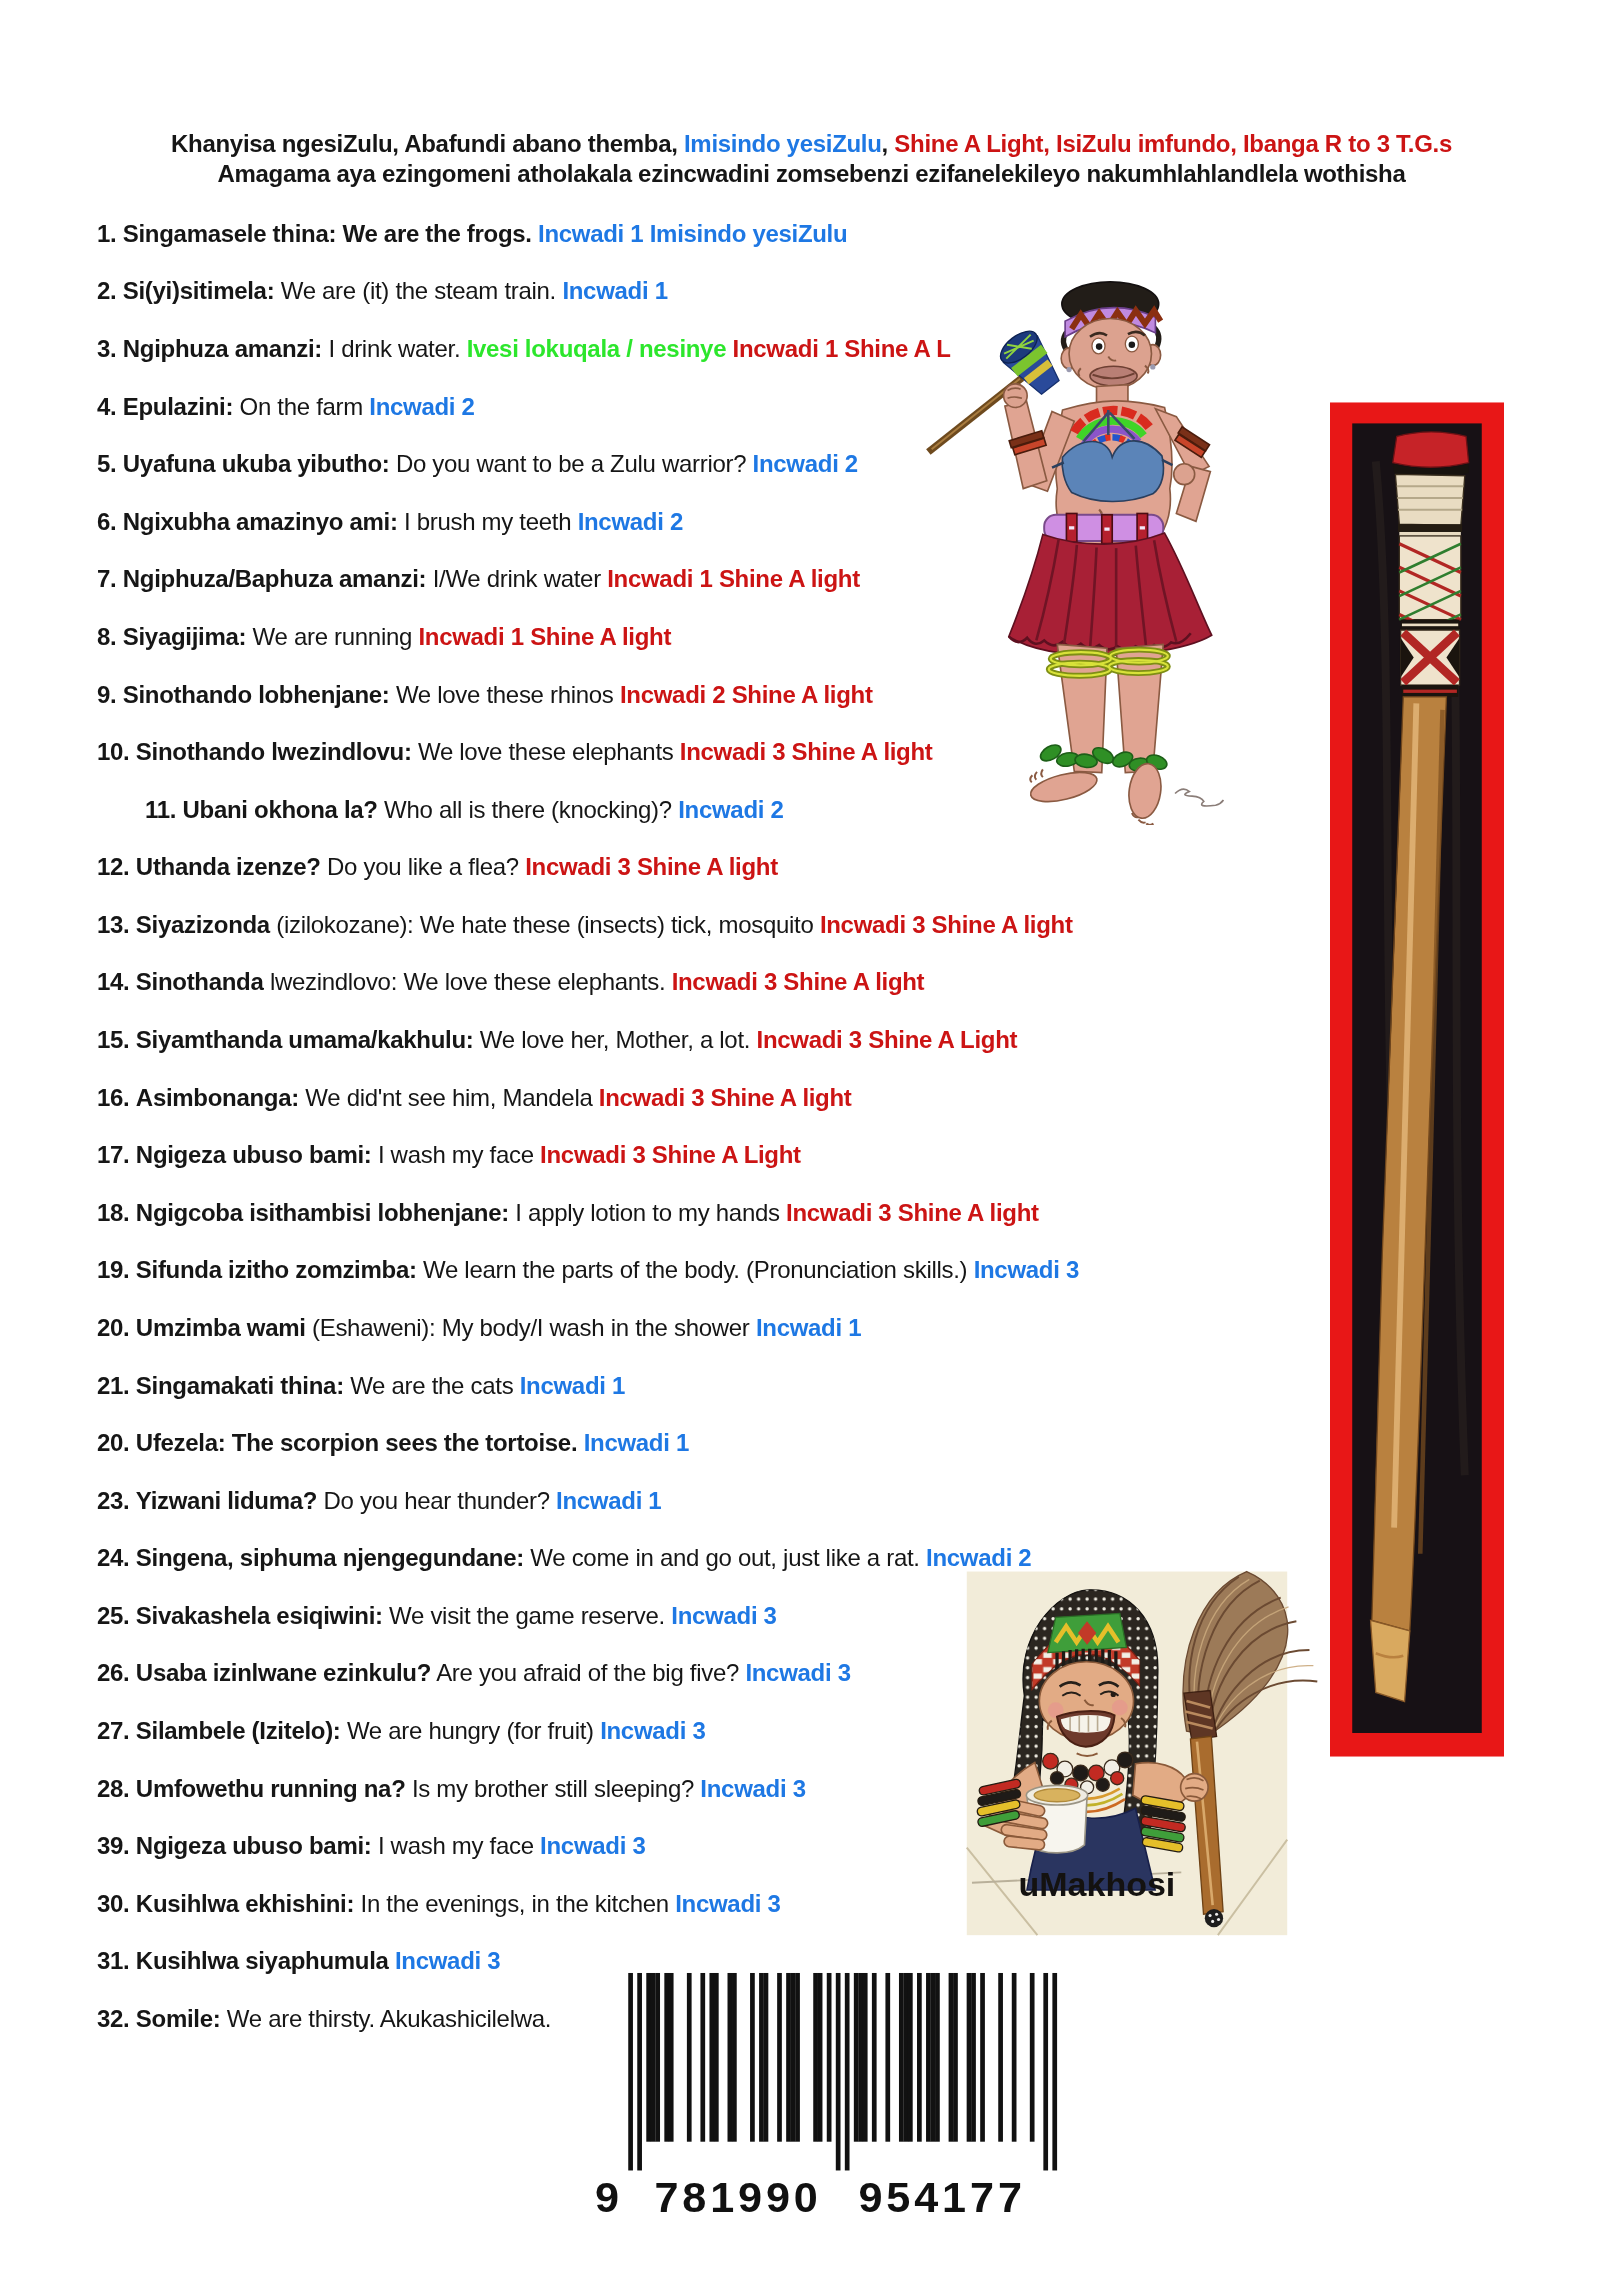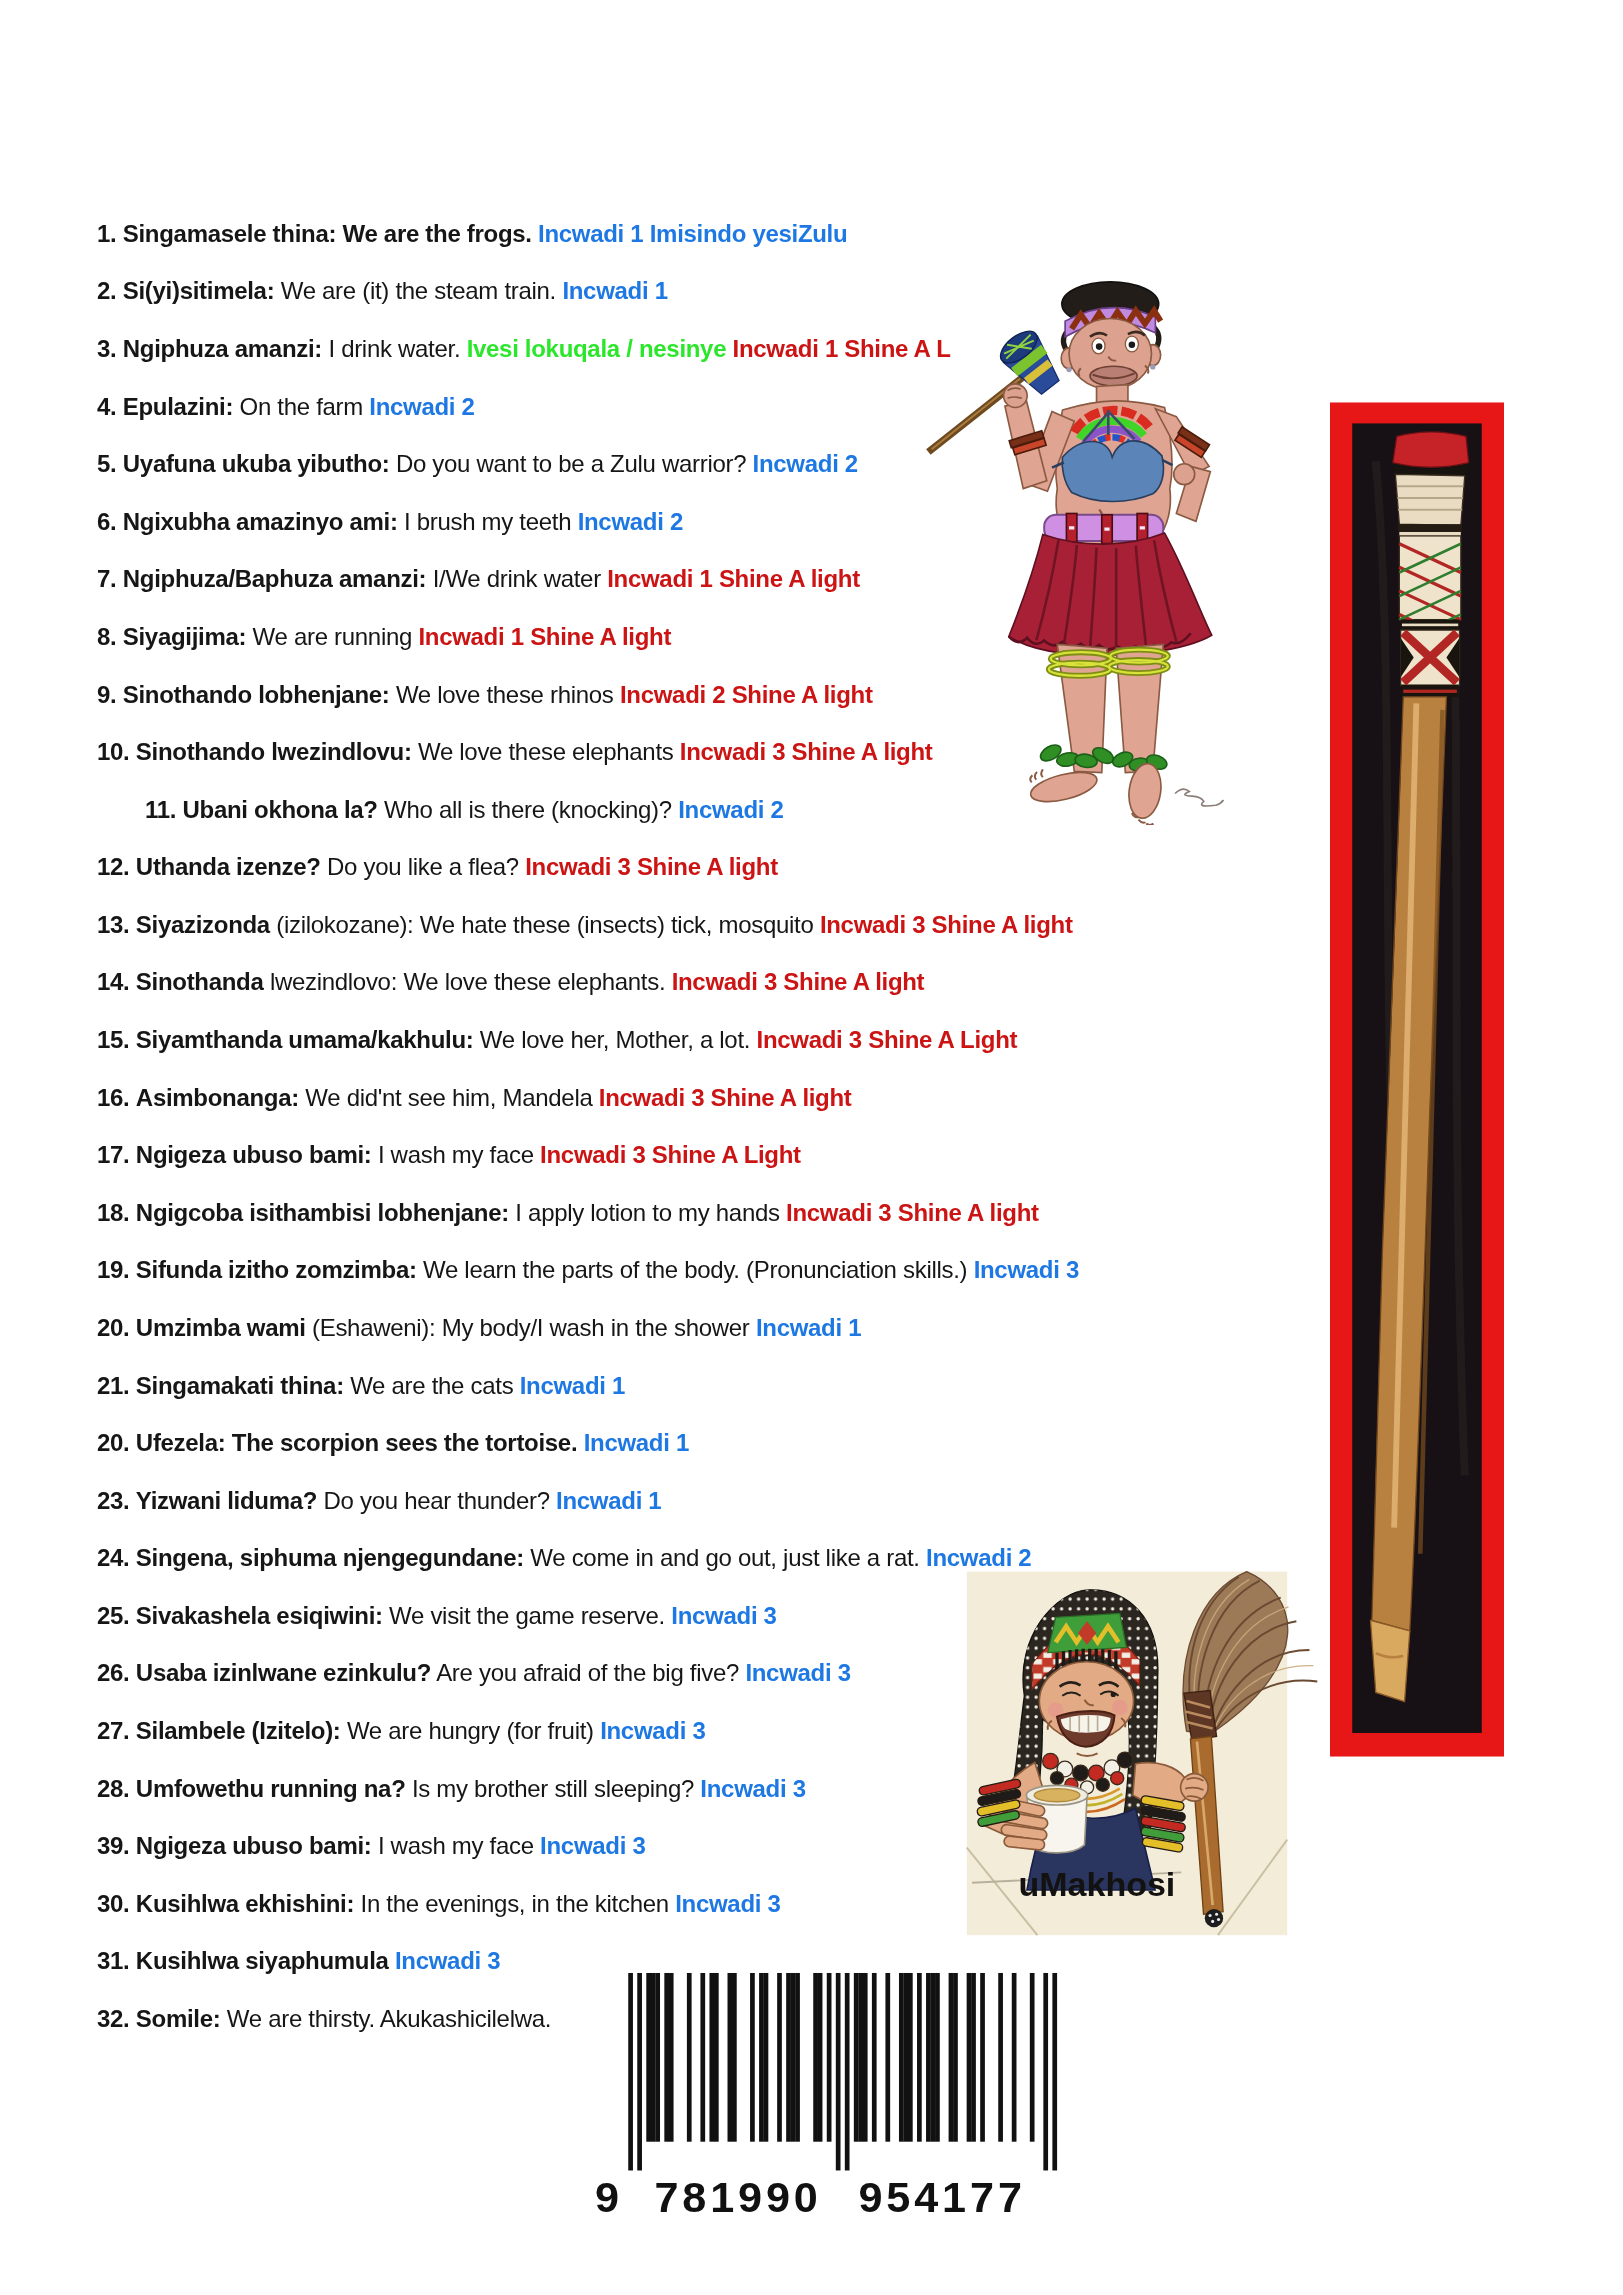--- a/index.html
+++ b/index.html
@@ -21,20 +21,22 @@
   #girl-art{left:912px;top:270px;}
   #stick-art{left:1330px;top:402px;}
   #umakhosi-art{left:964px;top:1565px;}
   #barcode-art{left:589px;top:1963px;}
 </style>
 </head>
 <body>
 
 <div class="page">
 
+  <div class="hdr" id="line2"><span>Khanyisa ngesiZulu, Abafundi abano themba, </span><span class="c-blue">Imisindo yesiZulu</span><span>, </span><span class="c-red">Shine A Light, IsiZulu imfundo, Ibanga R to 3 T.G.s</span></div>
+  <div class="hdr" id="line3">Amagama aya ezingomeni atholakala ezincwadini zomsebenzi ezifanelekileyo nakumhlahlandlela wothisha</div>
 
   <div id="song-list">
       <div class="item" style="top: 220px;"><span class="b">1.</span> <span class="b">Singamasele thina: We are the frogs.</span> <span class="c-blue">Incwadi 1 Imisindo yesiZulu</span> </div>
       <div class="item" style="top: 277px;"><span class="b">2.</span> <span class="b">Si(yi)sitimela:</span> <span>We are (it) the steam train.</span> <span class="c-blue">Incwadi 1</span> </div>
       <div class="item" style="top: 335px;"><span class="b">3.</span> <span class="b">Ngiphuza amanzi:</span> <span>I drink water.</span> <span class="c-green">Ivesi lokuqala / nesinye</span> <span class="c-red">Incwadi  1 Shine A L</span> </div>
       <div class="item" style="top: 393px;"><span class="b">4.</span> <span class="b">Epulazini:</span> <span>On the farm</span> <span class="c-blue">Incwadi 2</span> </div>
       <div class="item" style="top: 450px;"><span class="b">5.</span> <span class="b">Uyafuna ukuba yibutho:</span> <span>Do you want to be a Zulu warrior?</span> <span class="c-blue">Incwadi 2</span> </div>
       <div class="item" style="top: 508px;"><span class="b">6.</span> <span class="b">Ngixubha amazinyo ami:</span> <span>I brush my teeth</span> <span class="c-blue">Incwadi 2</span> </div>
       <div class="item" style="top: 565px;"><span class="b">7.</span> <span class="b">Ngiphuza/Baphuza amanzi:</span> <span>I/We drink water</span> <span class="c-red">Incwadi 1 Shine A light</span> </div>
       <div class="item" style="top: 623px;"><span class="b">8.</span> <span class="b">Siyagijima:</span> <span>We are running</span> <span class="c-red">Incwadi 1 Shine A light</span> </div>

